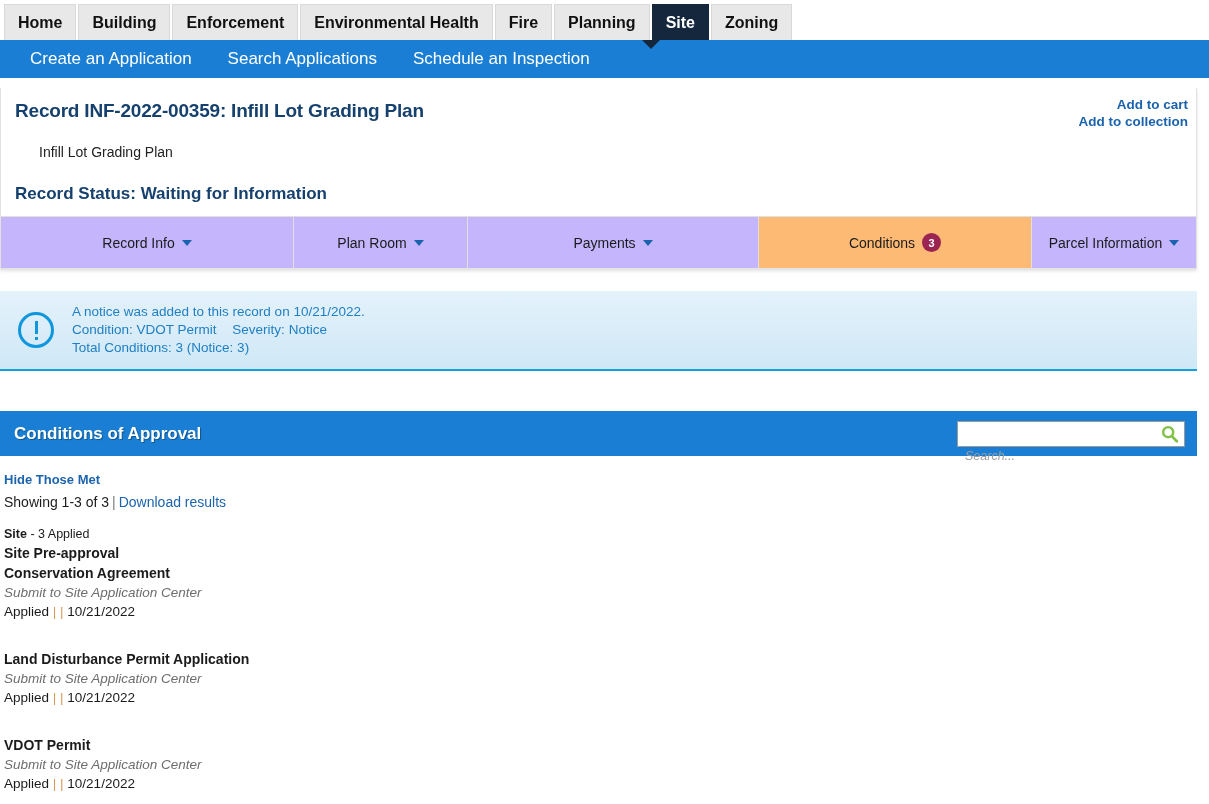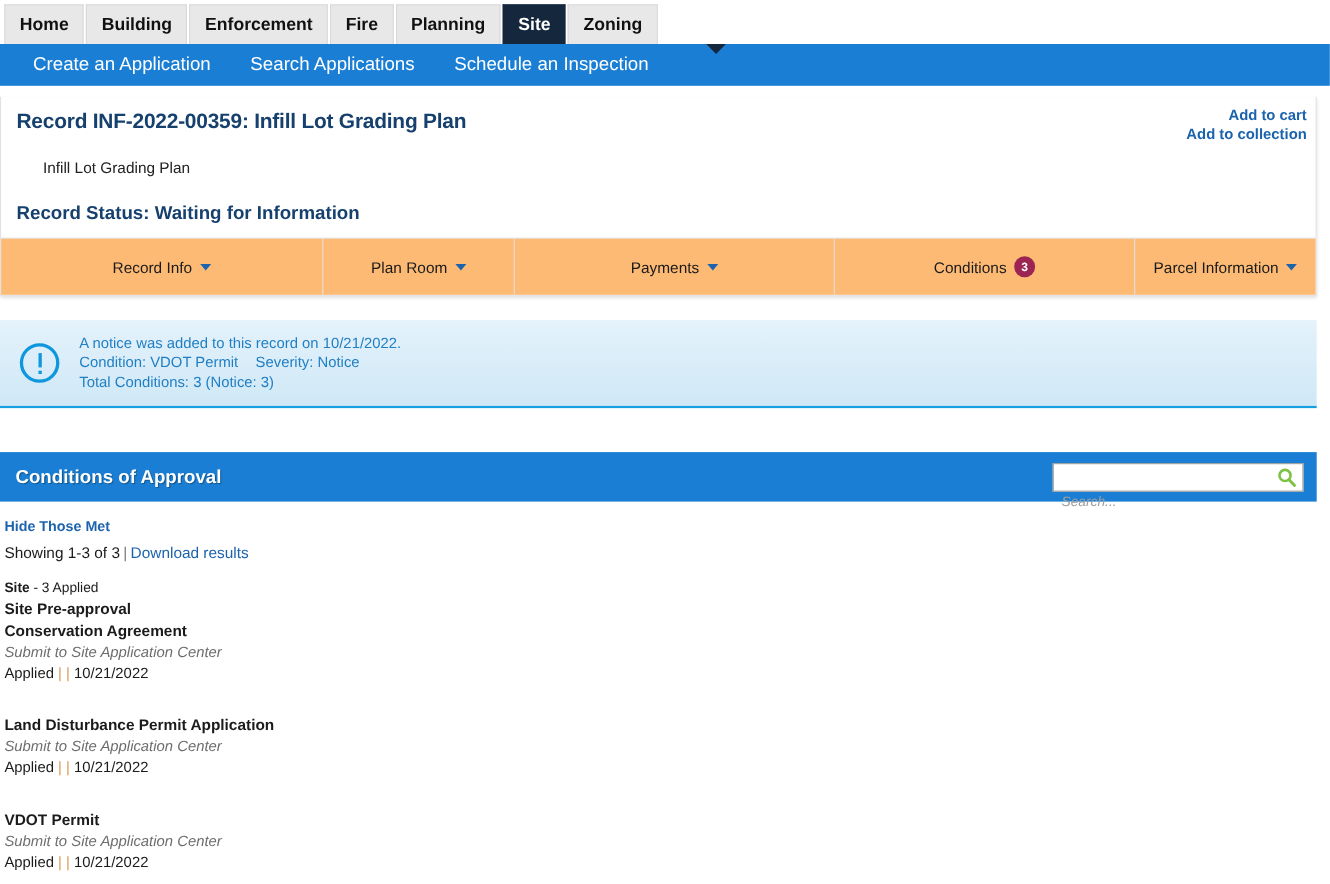--- a/index.html
+++ b/index.html
@@ -126,21 +126,21 @@
     border-top: 1px solid #e0e0e0;
     background: #fafafa;
   }
   .rec-tab {
     flex: 0 0 auto;
     display: flex;
     align-items: center;
     justify-content: center;
     font-size: 14px;
     color: #1b1b1b;
-    background: #fdba74;
+    background: #c4b5fd;
     border-right: 1px solid #e0e0e0;
     cursor: pointer;
     gap: 7px;
     white-space: nowrap;
   }
   .rec-tab.active { background: #fdba74; }
   .rec-tab:last-child { border-right: none; }
   .caret {
     display: inline-block;
     width: 0; height: 0;
@@ -304,20 +304,23 @@
   <div class="module-tab">
       <span>Home</span>
     </div>
   <div class="module-tab">
       <span>Building</span>
     </div>
   <div class="module-tab">
       <span>Enforcement</span>
     </div>
   <div class="module-tab">
+      <span>Environmental Health</span>
+    </div>
+  <div class="module-tab">
       <span>Fire</span>
     </div>
   <div class="module-tab">
       <span>Planning</span>
     </div>
   <div class="module-tab active">
       <span>Site</span>
     </div>
   <div class="module-tab">
       <span>Zoning</span>

